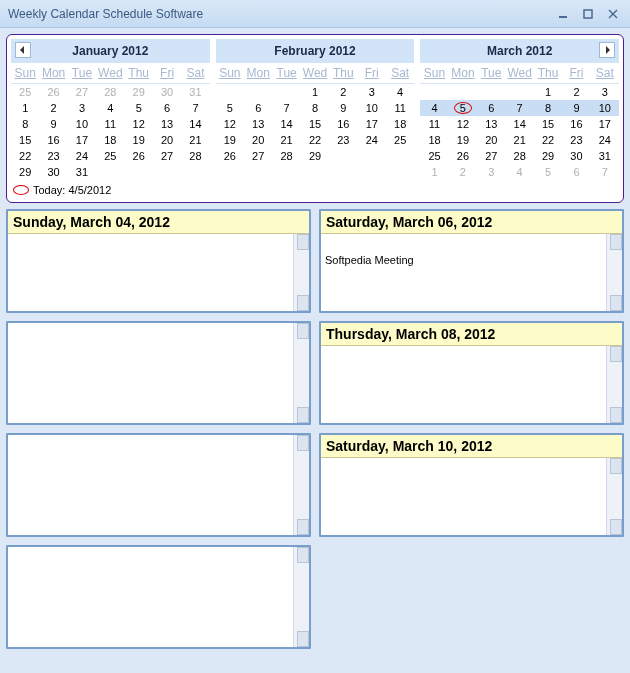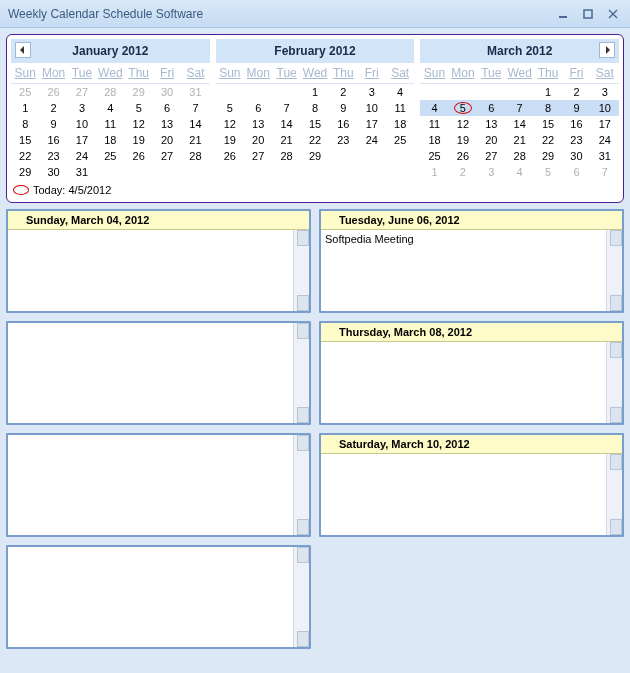--- a/index.html
+++ b/index.html
@@ -134,38 +134,38 @@
 .day-panel {
   border: 2px solid #7a9ecb;
   background: #fff;
   display: flex;
   flex-direction: column;
   border-radius: 1px;
 }
 .day-header {
   background: #fdfcc8;
   border-bottom: 1px solid #c8c890;
-  padding: 3px 18px;
+  padding: 3px 5px;
   font-weight: bold;
-  font-size: 11px;
+  font-size: 14px;
   color: #000;
 }
 .day-body {
   flex: 1;
   position: relative;
   display: flex;
 }
 .day-text {
   border: none;
   outline: none;
   resize: none;
   flex: 1;
   font-family: inherit;
   font-size: 11px;
-  padding: 3px 4px;
+  padding: 20px 4px;
   color: #000;
   background: #fff;
 }
 .sb {
   width: 16px;
   background: #eef2f8;
   border-left: 1px solid #cfd9e8;
   position: relative;
 }
 .sb::before, .sb::after {
@@ -412,21 +412,21 @@
   </div>
   <div class="days-grid" id="days-grid">
       <div class="day-panel">
         <div class="day-header">Sunday, March 04, 2012</div>
         <div class="day-body">
           <textarea class="day-text" style=""></textarea>
           <div class="sb"></div>
         </div>
       </div>
       <div class="day-panel">
-        <div class="day-header">Tuesday, June 06, 2012</div>
+        <div class="day-header">Saturday, March 06, 2012</div>
         <div class="day-body">
           <textarea class="day-text" style="">Softpedia Meeting</textarea>
           <div class="sb"></div>
         </div>
       </div>
       <div class="day-panel">
         <div class="day-body">
           <textarea class="day-text" style=""></textarea>
           <div class="sb"></div>
         </div>

